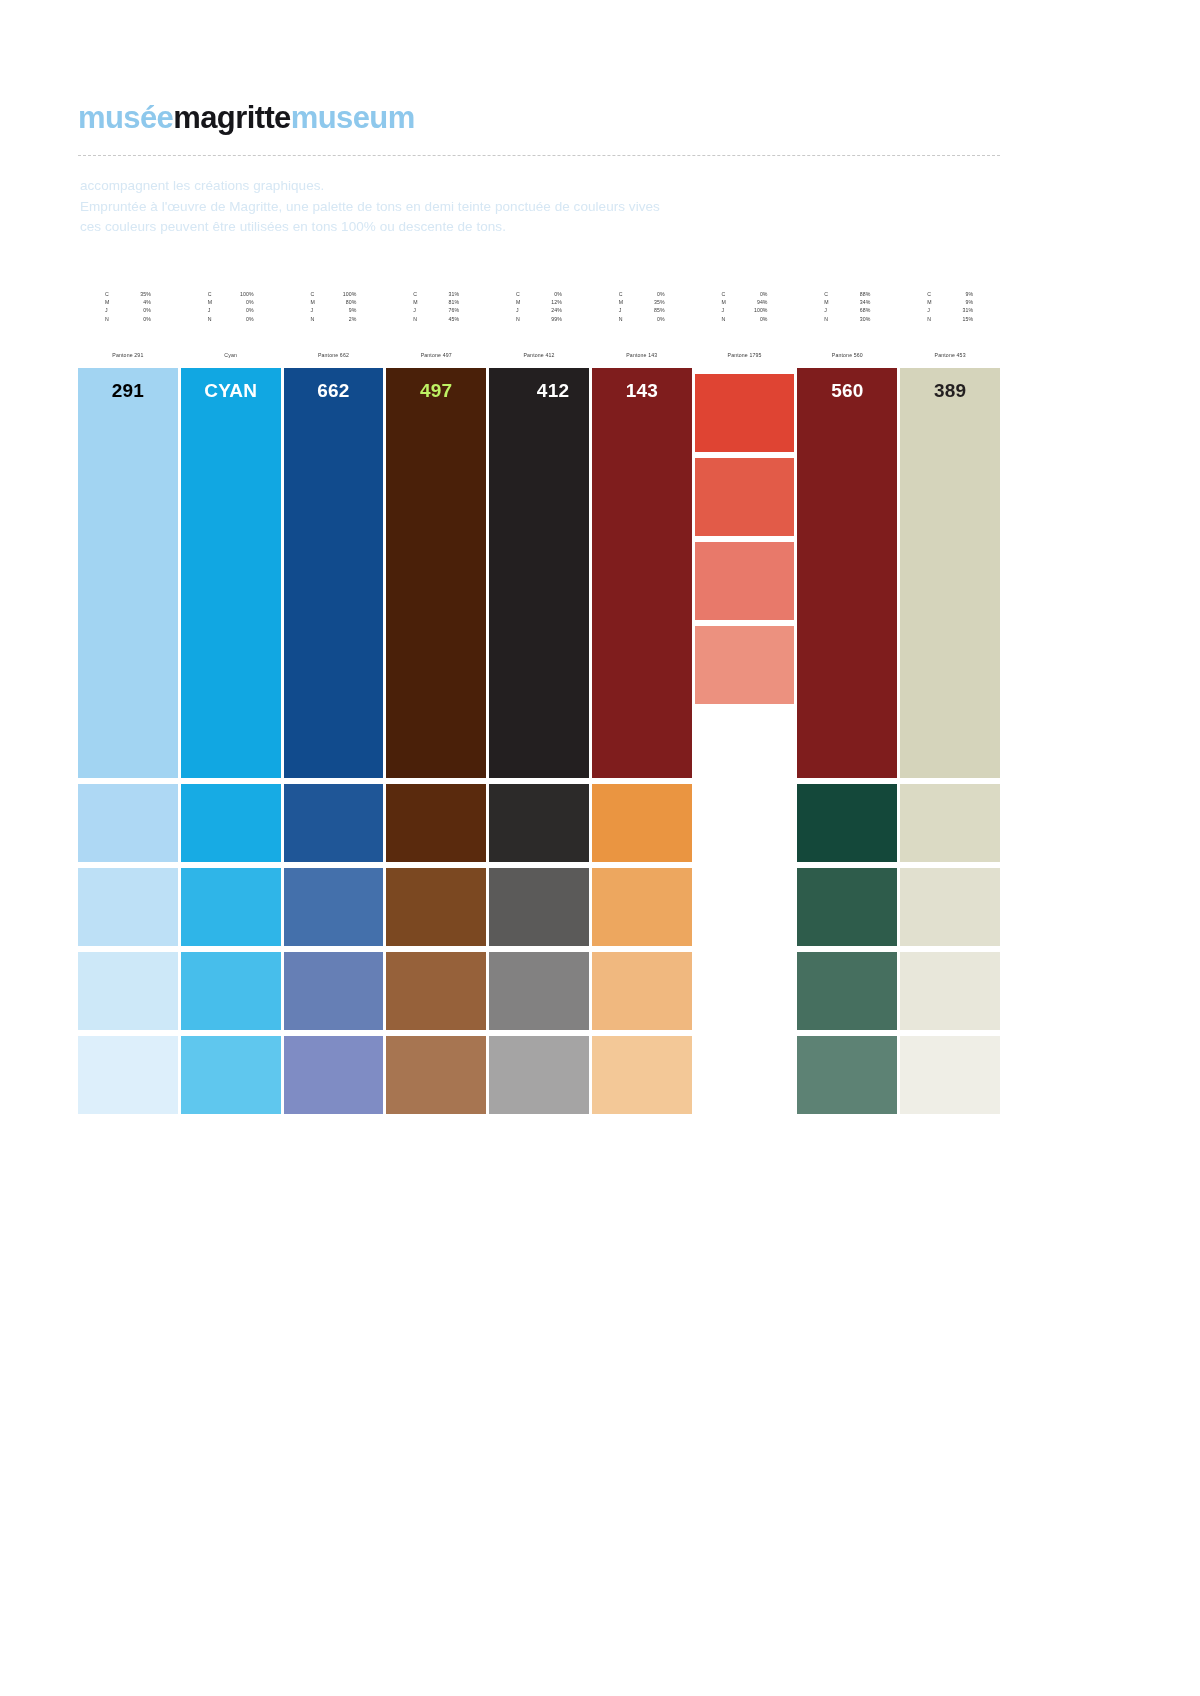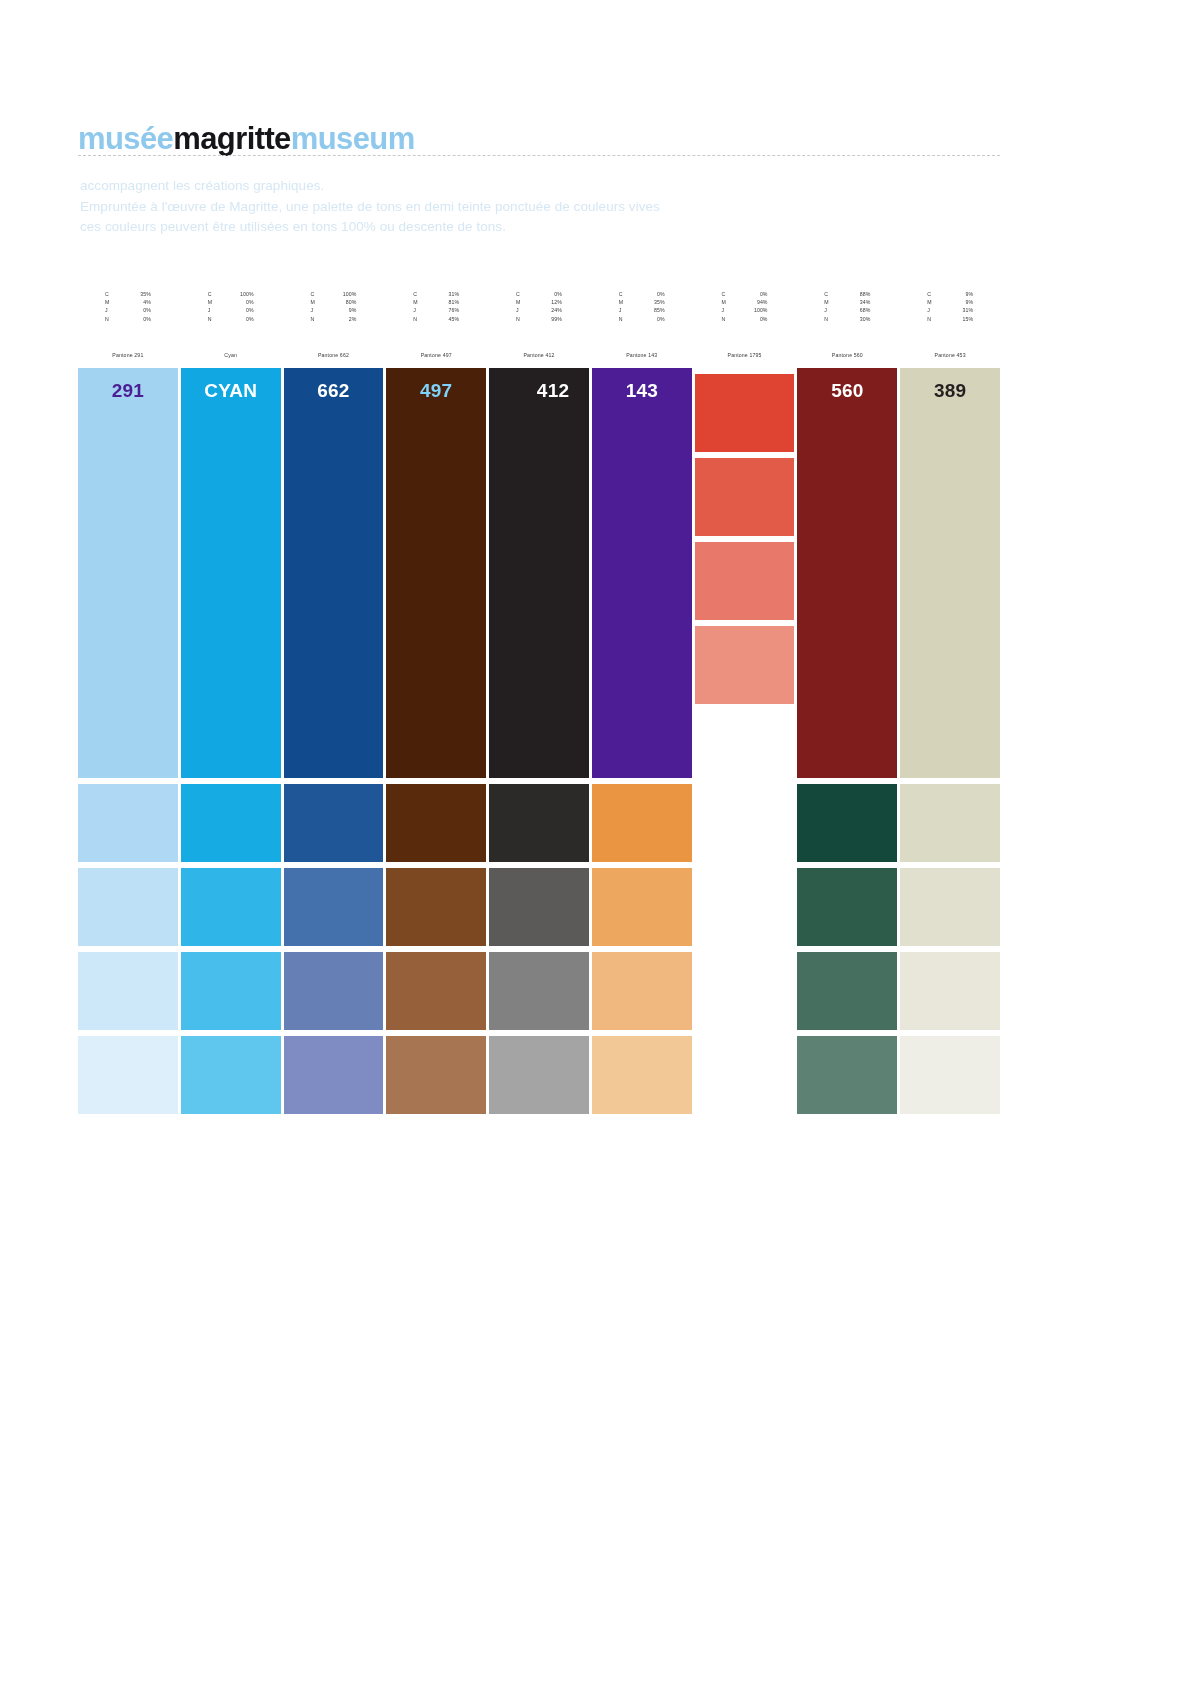--- a/index.html
+++ b/index.html
@@ -17,25 +17,25 @@
     position: relative;
     width: 1200px;
     height: 1696px;
     background: #ffffff;
   }
 
   
   .header {
     position: absolute;
     left: 78px;
-    top: 107px;
+    top: 100px;
     width: 922px;
     height: 50px;
     display: flex;
-    align-items: flex-end;
+    align-items: flex-start;
   }
 
   .logo {
     font-size: 31px;
     letter-spacing: -0.6px;
     white-space: nowrap;
     font-weight: 700;
   }
   .logo .lo-musee,
   .logo .lo-museum {
@@ -183,21 +183,21 @@
             <span class="k">J</span>
             <span class="v">0%</span>
           </div>
           <div class="spec-line">
             <span class="k">N</span>
             <span class="v">0%</span>
           </div>
         </div>
         <div class="ref">Pantone 291</div>
         <div class="swatch-main" style="background: rgb(162, 212, 242);">
-          <div class="swatch-label" style="color: #4c1d95;">291</div>
+          <div class="swatch-label" style="color: #000000;">291</div>
         </div>
         <div class="tint tint-1" style="background: rgb(174, 216, 244);"></div>
         <div class="tint tint-2" style="background: rgb(189, 224, 246);"></div>
         <div class="tint tint-3" style="background: rgb(205, 232, 248);"></div>
         <div class="tint tint-4" style="background: rgb(221, 239, 251);"></div>
       </div>
       <div class="col">
         <div class="spec">
           <div class="spec-line">
             <span class="k">C</span>
@@ -267,21 +267,21 @@
             <span class="k">J</span>
             <span class="v">76%</span>
           </div>
           <div class="spec-line">
             <span class="k">N</span>
             <span class="v">45%</span>
           </div>
         </div>
         <div class="ref">Pantone 497</div>
         <div class="swatch-main" style="background: rgb(74, 32, 9);">
-          <div class="swatch-label" style="color: #7dd3fc;">497</div>
+          <div class="swatch-label" style="color: #bef264;">497</div>
         </div>
         <div class="tint tint-1" style="background: rgb(90, 42, 13);"></div>
         <div class="tint tint-2" style="background: rgb(123, 72, 33);"></div>
         <div class="tint tint-3" style="background: rgb(150, 97, 58);"></div>
         <div class="tint tint-4" style="background: rgb(167, 117, 81);"></div>
       </div>
       <div class="col">
         <div class="spec">
           <div class="spec-line">
             <span class="k">C</span>
@@ -322,21 +322,21 @@
           <div class="spec-line">
             <span class="k">J</span>
             <span class="v">85%</span>
           </div>
           <div class="spec-line">
             <span class="k">N</span>
             <span class="v">0%</span>
           </div>
         </div>
         <div class="ref">Pantone 143</div>
-        <div class="swatch-main" style="background: #4c1d95;">
+        <div class="swatch-main" style="background: #7f1d1d;">
           <div class="swatch-label" style="color: rgb(255, 255, 255);">143</div>
         </div>
         <div class="tint tint-1" style="background: rgb(234, 149, 65);"></div>
         <div class="tint tint-2" style="background: rgb(237, 167, 95);"></div>
         <div class="tint tint-3" style="background: rgb(240, 184, 127);"></div>
         <div class="tint tint-4" style="background: rgb(243, 200, 151);"></div>
       </div>
       <div class="col">
         <div class="spec">
           <div class="spec-line">

